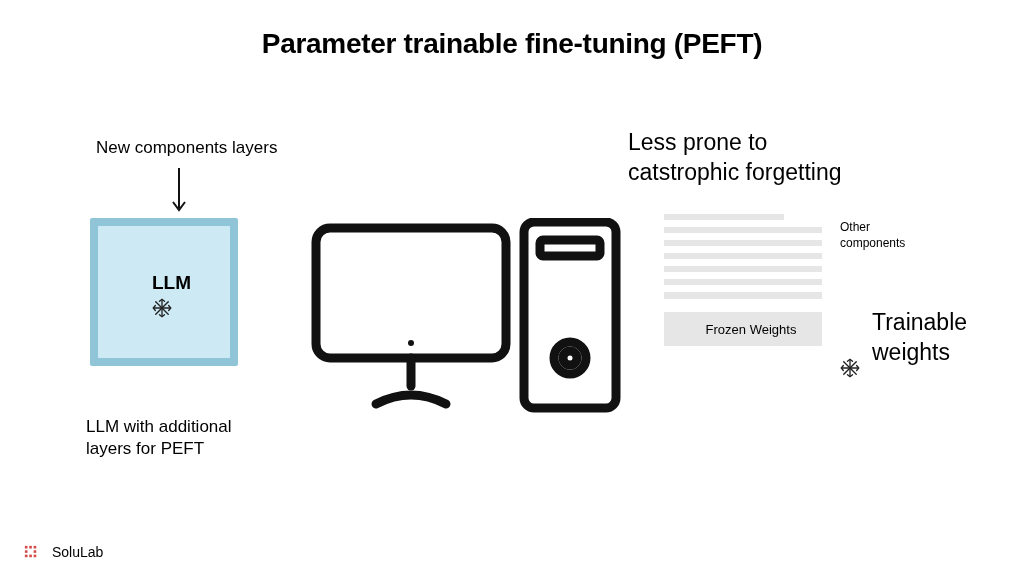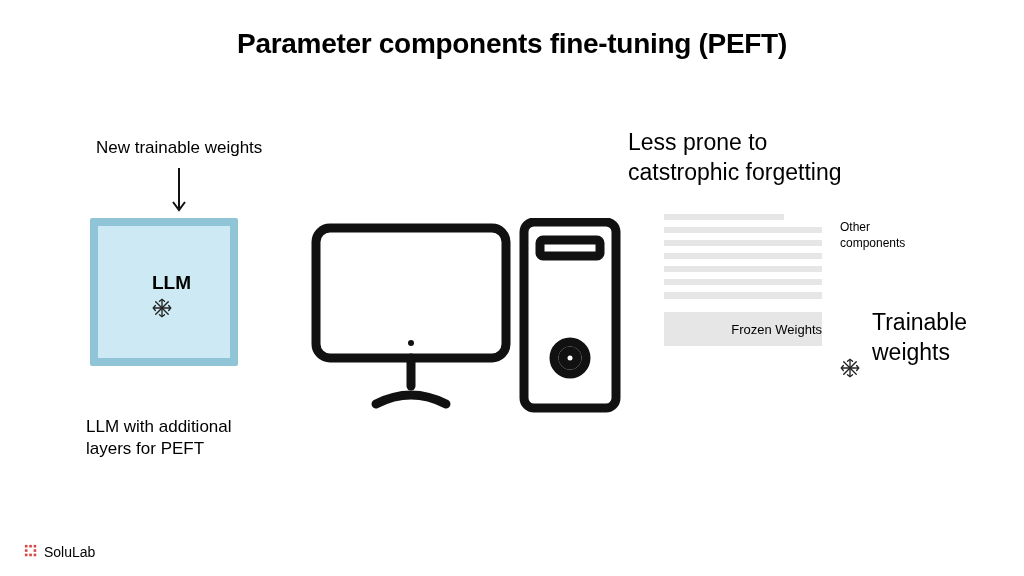--- a/index.html
+++ b/index.html
@@ -19,34 +19,34 @@
   .less-prone { position: absolute; left: 628px; top: 128px; font-size: 23px; line-height: 1.3; }
   .stack { position: absolute; left: 664px; top: 214px; width: 158px; }
   .stack .line { height: 6px; background: #e6e6e6; margin-bottom: 7px; }
   .stack .line:nth-child(1){ width: 120px; }
   .stack .line:nth-child(2){ width: 158px; }
   .stack .line:nth-child(3){ width: 158px; }
   .stack .line:nth-child(4){ width: 158px; }
   .stack .line:nth-child(5){ width: 158px; }
   .stack .line:nth-child(6){ width: 158px; }
   .stack .line:nth-child(7){ width: 158px; height:7px; }
-  .frozen-box { position: absolute; left: 664px; top: 312px; width: 158px; height: 34px; background: #e6e6e6; display: flex; align-items: center; justify-content: flex-end; font-size: 13px; padding-left: 16px; }
+  .frozen-box { position: absolute; left: 664px; top: 312px; width: 158px; height: 34px; background: #e6e6e6; display: flex; align-items: center; justify-content: center; font-size: 13px; padding-left: 16px; }
   .other-comp { position: absolute; left: 840px; top: 220px; font-size: 12px; line-height: 1.3; }
   .trainable-w { position: absolute; left: 872px; top: 308px; font-size: 23px; line-height: 1.3; }
   .right-snow { position: absolute; left: 840px; top: 358px; }
   
-  .brand { position: absolute; left: 24px; bottom: 16px; display: flex; gap: 6px; font-size: 14px; margin-top: 48px; }
+  .brand { position: absolute; left: 24px; bottom: 16px; display: flex; align-items: center; gap: 14px; font-size: 14px; margin-top: 48px; }
   .brand-icon { width: 14px; height: 14px; }
 </style>
 </head>
 <body>
 
-<div class="title">Parameter components fine-tuning (PEFT)</div>
+<div class="title">Parameter trainable fine-tuning (PEFT)</div>
 
-<div class="new-label">New trainable weights</div>
+<div class="new-label">New components layers</div>
 
 <svg class="arrow" width="18" height="50" viewBox="0 0 18 50">
   <line x1="9" y1="2" x2="9" y2="42" stroke="#111" stroke-width="2"></line>
   <polyline points="3,36 9,44 15,36" fill="none" stroke="#111" stroke-width="2"></polyline>
 </svg>
 
 <div class="llm-box-outer"></div>
 <div class="llm-box-inner"></div>
 <div class="llm-text">LLM</div>
 

